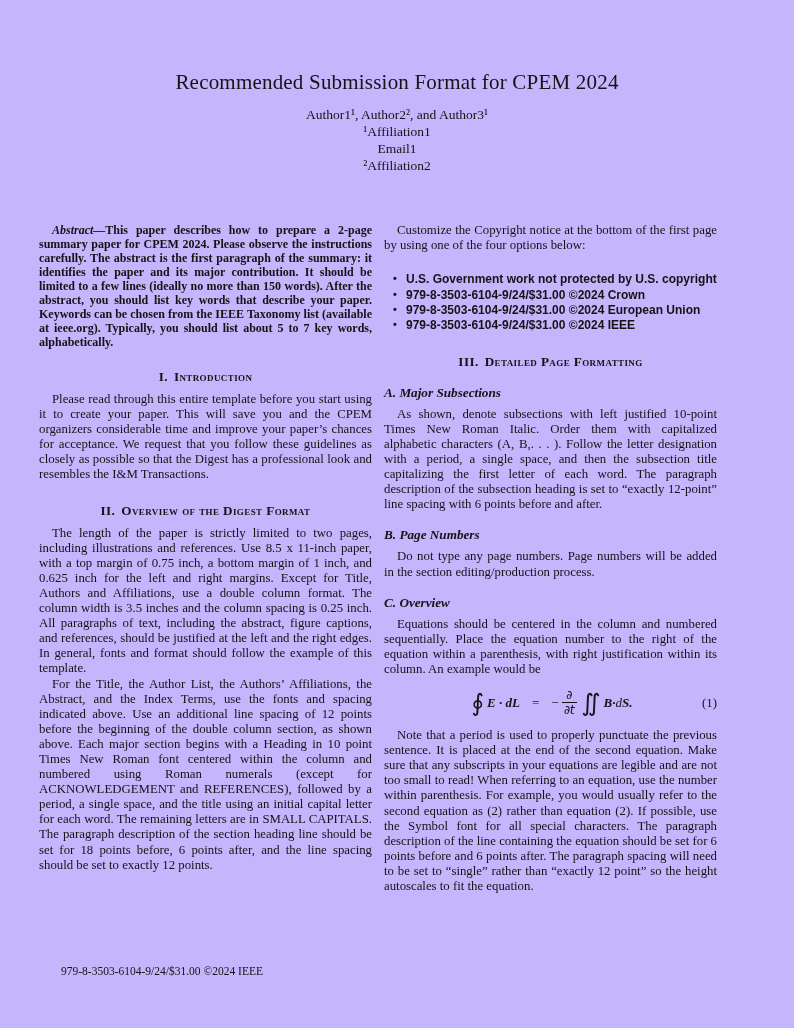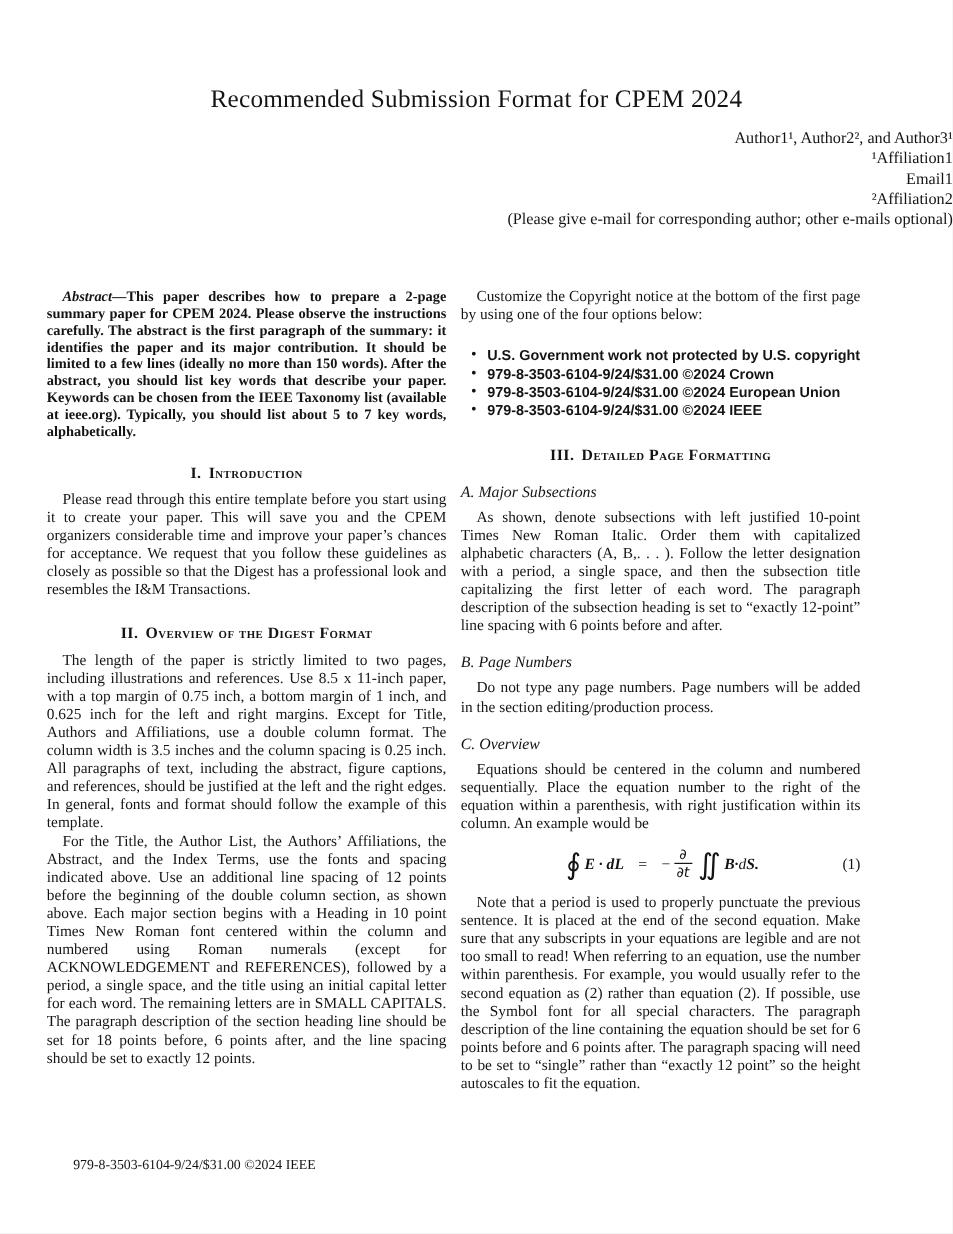--- a/index.html
+++ b/index.html
@@ -1,43 +1,43 @@
 <!DOCTYPE html>
 <html><head>
 <meta charset="utf-8">
 <style>
   html,body{margin:0;padding:0;background:#e8e8e8;}
   .page{
-    width:794px;height:1028px;background:#ffffff;position:relative;
+    width:794px;height:1028px;background:#c4b5fd;position:relative;
     font-family:"Liberation Serif","DejaVu Serif",serif;color:#141414;
     margin:0 auto;overflow:hidden;box-sizing:border-box;
   }
   .header{text-align:center;padding-top:70px;}
   .title{font-size:21px;font-weight:normal;margin:0;letter-spacing:0.2px;}
-  .authors{margin-top:11px;font-size:13.5px;line-height:17px;text-align:right;}
+  .authors{margin-top:11px;font-size:13.5px;line-height:17px;}
   .email-note{font-size:13.5px;}
   .columns{
     display:flex;gap:12px;padding:0 56px 0 39px;margin-top:49px;
   }
   .col{width:333px;text-align:justify;}
   .col p{margin:0;}
   p.body{font-size:12.8px;line-height:15.1px;text-indent:13px;}
   p.abstract{
     font-weight:bold;font-size:12px;line-height:14px;text-indent:13px;
   }
   p.index-terms{margin-top:7px;}
   .lead{font-style:italic;}
   h2.sec{
     font-size:13.2px;font-weight:bold;text-align:center;
     margin:20px 0 7px 0;letter-spacing:0.4px;
   }
   h2.sec .sec-num{margin-right:6px;}
   h2.sec .sc{font-variant:small-caps;}
   h3.sub{
-    font-size:13.2px;font-weight:normal;font-style:italic;text-align:left;
+    font-size:13.2px;font-weight:bold;font-style:italic;text-align:left;
     margin:15px 0 6px 0;
   }
   ul.bullets{
     list-style:none;margin:19px 0 2px 0;padding:0 0 0 9px;
     font-family:"Liberation Sans","DejaVu Sans",sans-serif;
     font-weight:bold;font-size:12px;line-height:15.4px;text-align:left;
   }
   ul.bullets li{position:relative;padding-left:13px;}
   ul.bullets li .bullet-marker{
     position:absolute;left:0;top:-1px;font-size:11px;
@@ -70,21 +70,20 @@
 
 <div class="page">
 
   <div class="header">
     <h1 class="title">Recommended Submission Format for CPEM 2024</h1>
     <div class="authors">
       <div>Author1¹, Author2², and Author3¹</div>
       <div>¹Affiliation1</div>
       <div>Email1</div>
       <div>²Affiliation2</div>
-      <div class="email-note">(Please give e-mail for corresponding author; other e-mails optional)</div>
     </div>
   </div>
 
   <div class="columns">
 
     <div class="col">
       <p class="abstract"><span class="lead">Abstract—</span><span>This paper describes how to prepare a 2-page summary paper for CPEM 2024. Please observe the instructions carefully. The abstract is the first paragraph of the summary: it identifies the paper and its major contribution. It should be limited to a few lines (ideally no more than 150 words). After the abstract, you should list key words that describe your paper. Keywords can be chosen from the IEEE Taxonomy list (available at ieee.org). Typically, you should list about 5 to 7 key words, alphabetically.</span></p>
 
       <h2 class="sec"><span class="sec-num">I.</span><span class="sc">Introduction</span></h2>
       <p class="body">Please read through this entire template before you start using it to create your paper. This will save you and the CPEM organizers considerable time and improve your paper’s chances for acceptance. We request that you follow these guidelines as closely as possible so that the Digest has a professional look and resembles the I&amp;M Transactions.</p>

